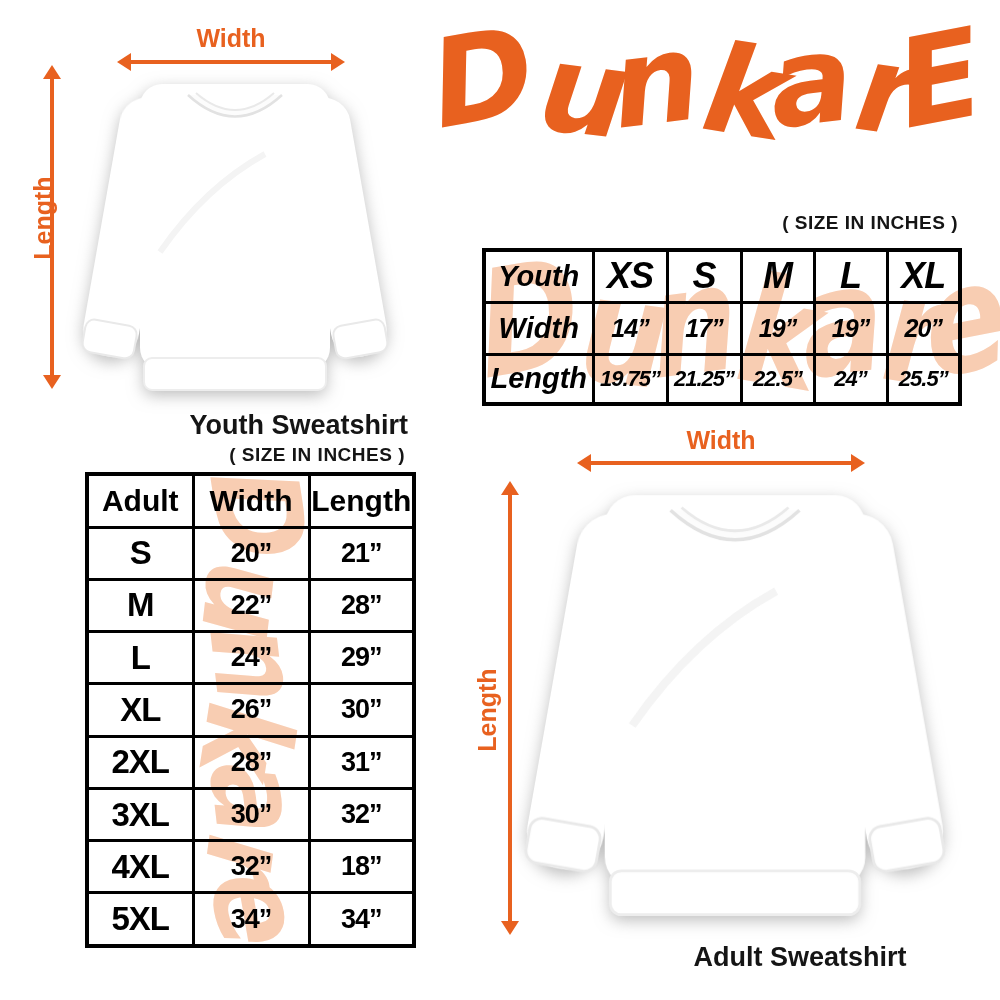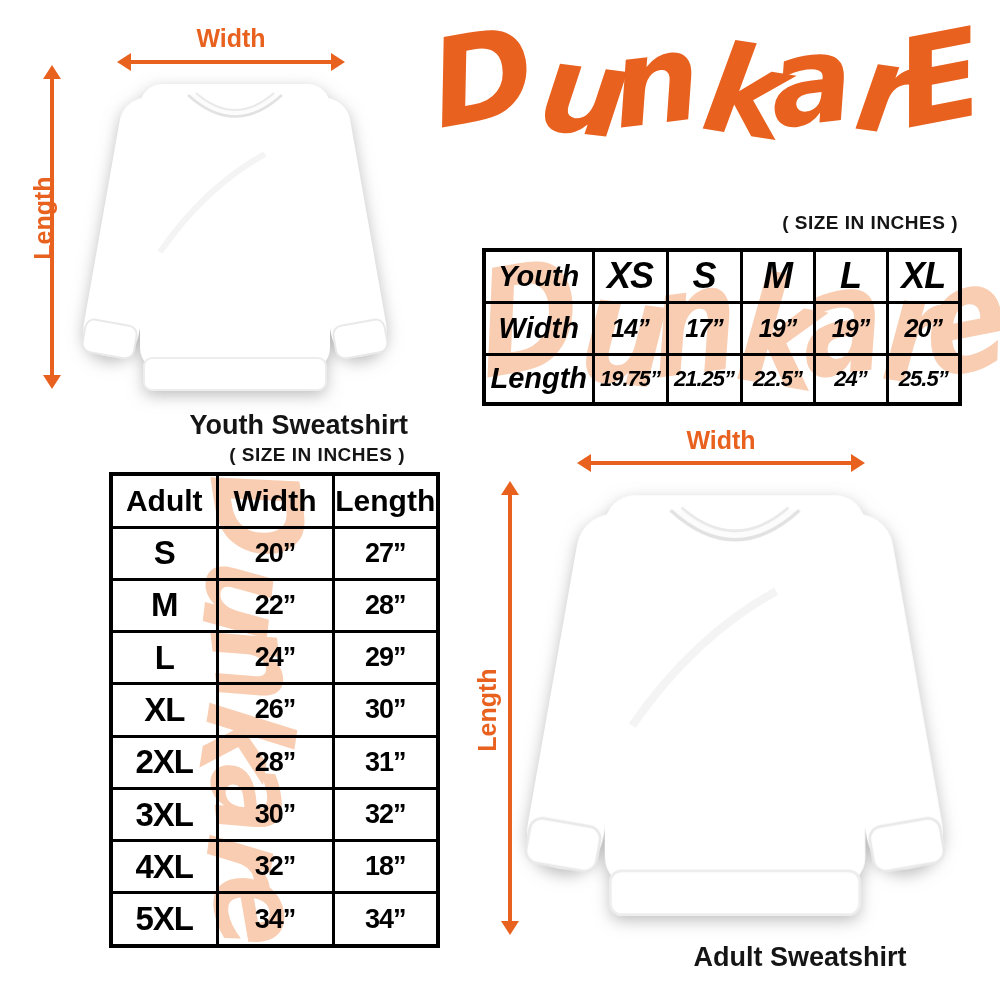--- a/index.html
+++ b/index.html
@@ -39,21 +39,21 @@
   
   .size-table{position:absolute;border-collapse:collapse;table-layout:fixed;z-index:2;background:transparent;
     border:4px solid #000;}
   .size-table td{border:3px solid #000;text-align:center;vertical-align:middle;
     font-weight:bold;color:#000;padding:0;background:transparent;}
   .youth-table{left:482px;top:248px;width:476px;height:158px;font-style:italic;}
   .yt-label{font-size:29px;}
   .yt-size{font-size:36px;letter-spacing:-1px;margin-left:16px;}
   .yt-num{font-size:25px;letter-spacing:-1px;}
   .yt-num-sm{font-size:22px;letter-spacing:-1px;}
-  .adult-table{left:85px;top:472px;width:327px;height:476px;margin-left:24px;}
+  .adult-table{left:85px;top:472px;width:327px;height:476px;}
   .at-head{font-size:30px;}
   .at-size{font-size:33px;letter-spacing:-1px;}
   .at-num{font-size:27px;letter-spacing:-1px;}
   
   .wm{position:absolute;z-index:1;overflow:visible;}
   .shirt{position:absolute;z-index:0;overflow:visible;}
   #youth-shirt{left:60px;top:62px;width:350px;height:345px;}
   #adult-shirt{left:495px;top:465px;width:480px;height:473px;}
 </style>
 </head>
@@ -148,21 +148,21 @@
       </colgroup>
     <tbody>
         <tr style="height:53px;">
       <td class="at-head">Adult</td>
       <td class="at-head">Width</td>
       <td class="at-head">Length</td>
     </tr>
     <tr>
       <td class="at-size">S</td>
       <td class="at-num">20”</td>
-      <td class="at-num">27”</td>
+      <td class="at-num">21”</td>
     </tr>
     <tr>
       <td class="at-size">M</td>
       <td class="at-num">22”</td>
       <td class="at-num">28”</td>
     </tr>
     <tr>
       <td class="at-size">L</td>
       <td class="at-num">24”</td>
       <td class="at-num">29”</td>

